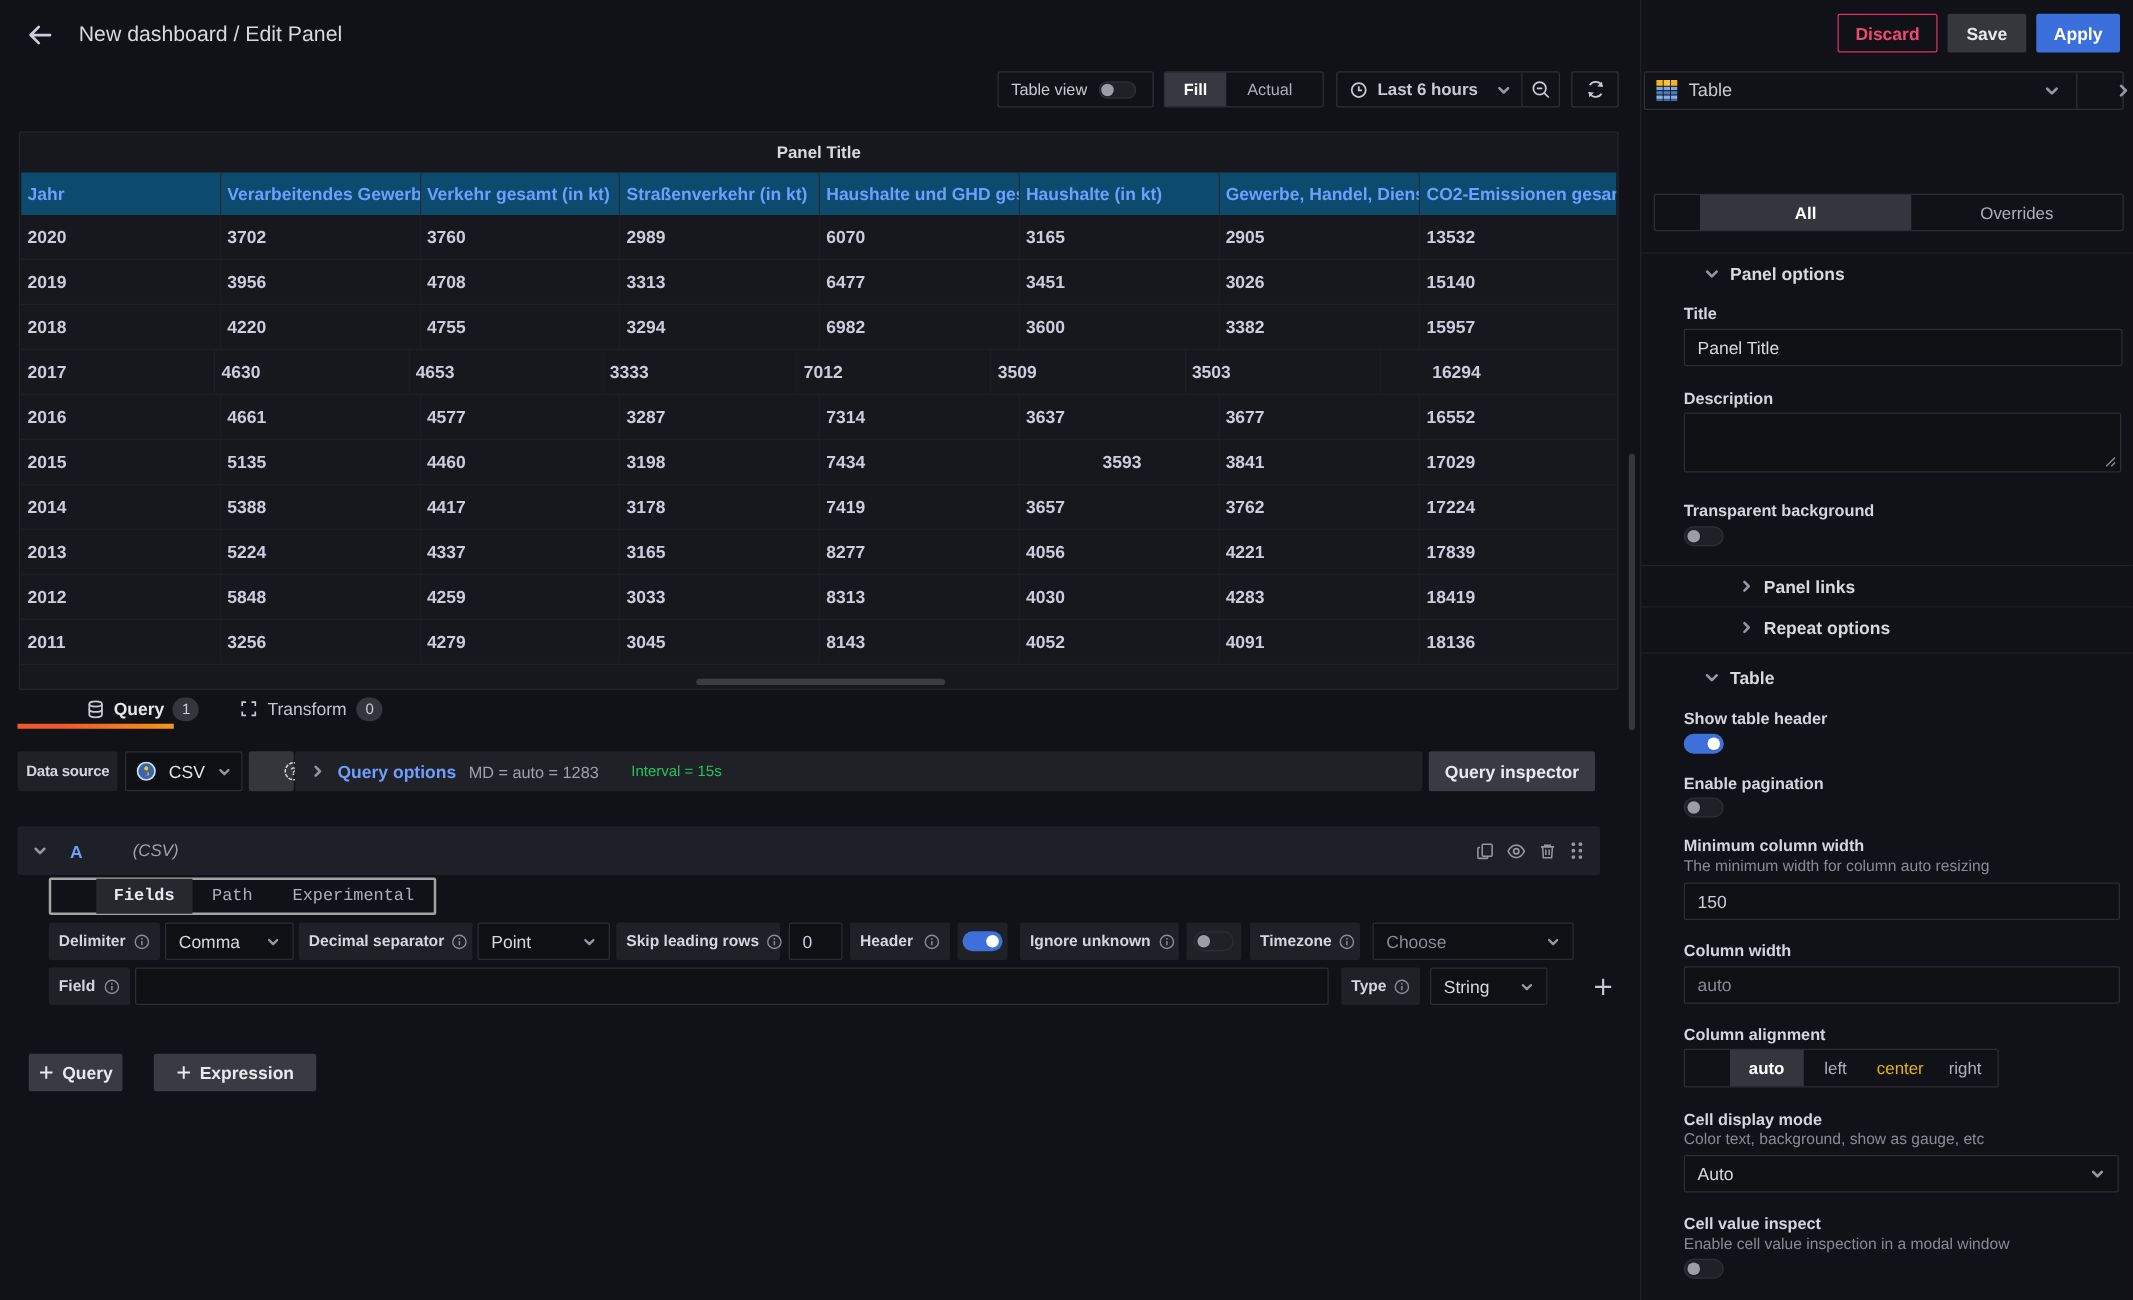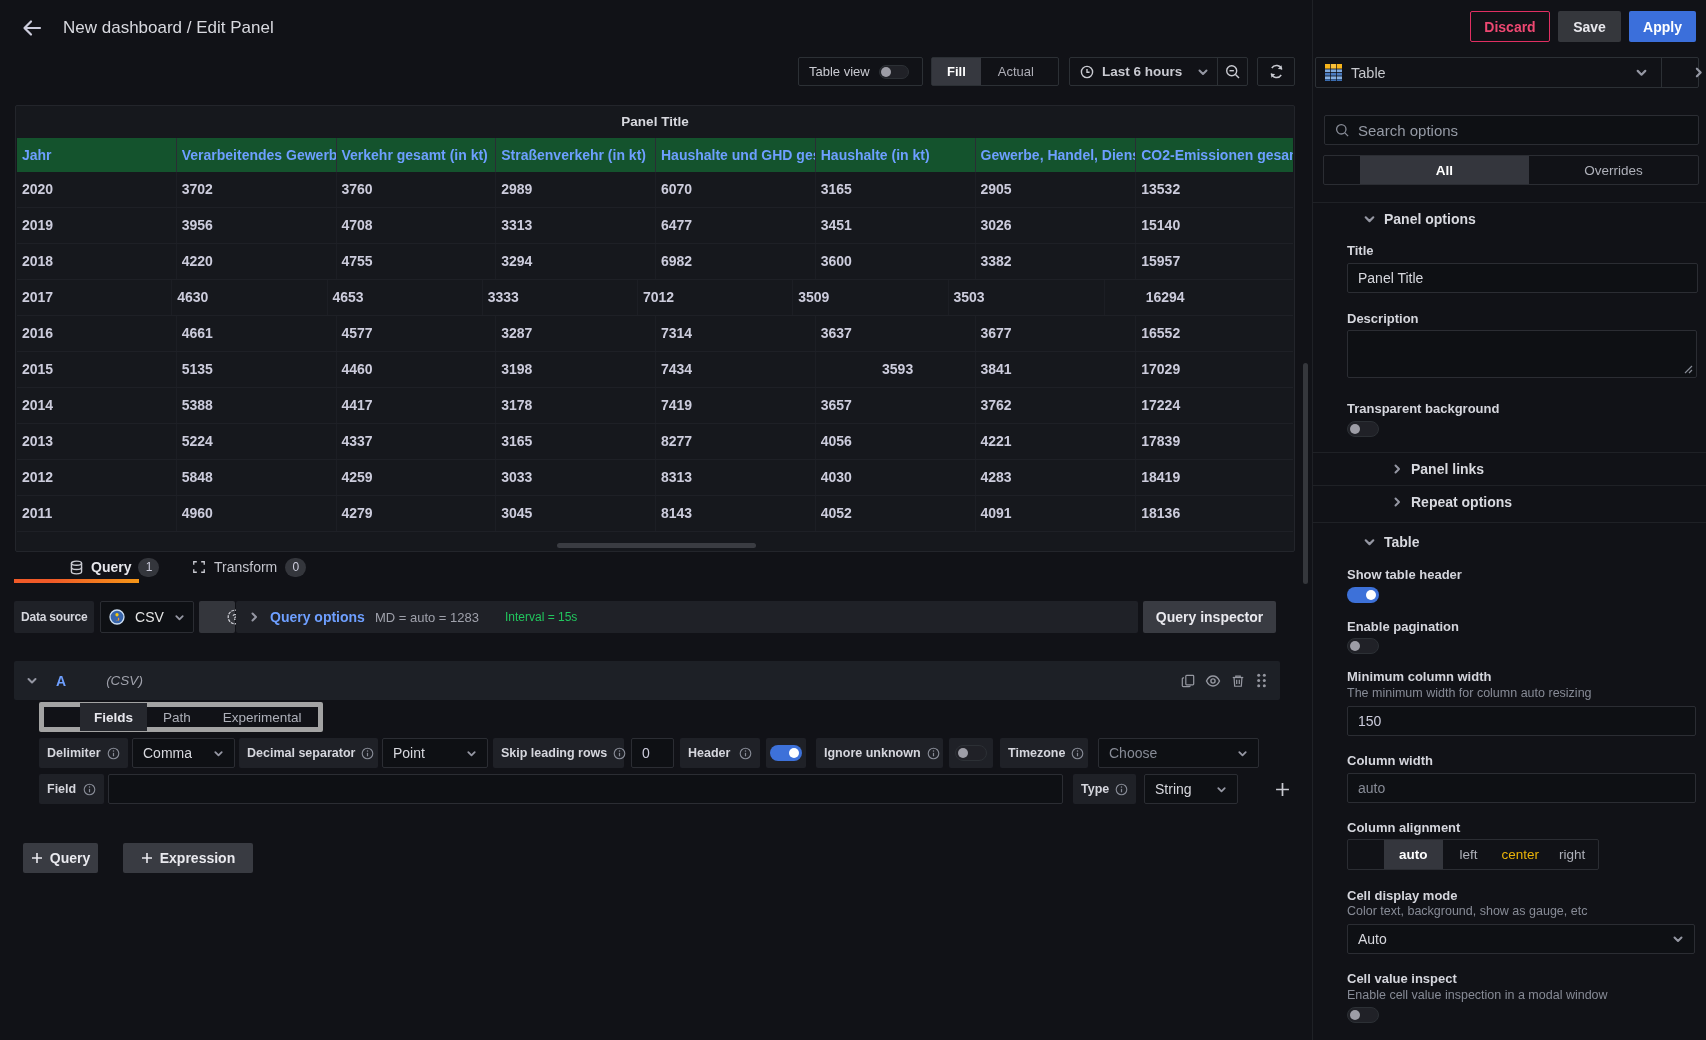--- a/index.html
+++ b/index.html
@@ -16,21 +16,21 @@
 .btn-apply { background:#3b6fdb; color:#ffffff; }
 
 
 .tbox { white-space:nowrap; border:1px solid #2c3035; border-radius:2px; height:29px; display:flex; align-items:center; background:#111217; }
 .toggle { position:relative; width:30px; height:14px; border-radius:8px; background:#202127; border:1px solid #2c3035; }
 .toggle .knob { position:absolute; top:1px; left:1px; width:10px; height:10px; border-radius:50%; background:#9d9da6; }
 
 
 #panel { position:absolute; left:15px; top:105px; width:1280px; height:447px; background:#16181d; border:1px solid #23252b; border-radius:2px; overflow:hidden; }
 #panel h2 { font-size:13.5px; font-weight:bold; color:#d8d9df; text-align:center; line-height:32px; height:32px; }
-.thead { position:absolute; left:1px; right:1px; top:32px; height:34px; background:#14532d; display:flex; }
+.thead { position:absolute; left:1px; right:1px; top:32px; height:34px; background:#0c4a6e; display:flex; }
 .thead .c { font-size:14px; font-weight:bold; color:#6e9fff; line-height:34px; padding-left:5px; white-space:nowrap; overflow:hidden; border-right:1px solid #2a2d35; }
 .trow { display:flex; height:36px; border-bottom:1px solid #1e2026; }
 .trow .c { font-size:14px; font-weight:bold; color:#ccccdc; line-height:35px; padding-left:5px; border-right:1px solid #1c1e24; }
 
 
 .badge { height:19px; min-width:21px; padding:0 7px; border-radius:10px; background:#34363c; color:#ccccdc; font-size:12px; display:flex; align-items:center; justify-content:center; }
 .inlbl { background:#1f2127; border-radius:2px; height:30px; display:flex; align-items:center; justify-content:space-between; padding:0 8px; gap:6px; font-size:12.5px; font-weight:bold; color:#d5d6dd; white-space:nowrap; }
 .inp { background:#0e1014; border:1px solid #2b2d33; border-radius:2px; height:30px; color:#ccccdc; font-size:14px; display:flex; align-items:center; padding:0 10px; }
 .sel { background:#0e1014; border:1px solid #2b2d33; border-radius:2px; height:30px; color:#d7d8de; font-size:14px; display:flex; align-items:center; justify-content:space-between; padding:0 10px; }
 .gbtn { background:#393b42; border-radius:2px; height:30px; display:flex; align-items:center; justify-content:center; color:#e9e9ee; font-size:14px; font-weight:bold; }
@@ -196,21 +196,21 @@
           <div class="c" style="width:160px;">5848</div>
           <div class="c" style="width:160px;">4259</div>
           <div class="c" style="width:160px;">3033</div>
           <div class="c" style="width:160px;">8313</div>
           <div class="c" style="width:160px;">4030</div>
           <div class="c" style="width:161px;">4283</div>
           <div class="c" style="width:157px; border-right:none;">18419</div>
         </div>
     <div class="trow">
           <div class="c" style="width:160px;">2011</div>
-          <div class="c" style="width:160px;">4960</div>
+          <div class="c" style="width:160px;">3256</div>
           <div class="c" style="width:160px;">4279</div>
           <div class="c" style="width:160px;">3045</div>
           <div class="c" style="width:160px;">8143</div>
           <div class="c" style="width:160px;">4052</div>
           <div class="c" style="width:161px;">4091</div>
           <div class="c" style="width:157px; border-right:none;">18136</div>
         </div>
   </div>
   <div class="abs" style="left:541px; top:437px; width:199px; height:5px; border-radius:3px; background:#3a3c42;"></div>
 </div>
@@ -300,21 +300,21 @@
             <circle cx="9" cy="2.5" r="1.6"></circle>
             <circle cx="3" cy="8" r="1.6"></circle>
             <circle cx="9" cy="8" r="1.6"></circle>
             <circle cx="3" cy="13.5" r="1.6"></circle>
             <circle cx="9" cy="13.5" r="1.6"></circle>
           </g>
         </svg>
   </div>
 </div>
 
-<div class="abs flex" style="left:39px; top:702px; height:30px; border:5px solid #a3a3a3; border-radius:2px; background:#111217;">
+<div class="abs flex" style="left:39px; top:702px; height:30px; border:2px solid #a3a3a3; border-radius:2px; background:#111217;font-family:Liberation Mono, monospace;">
   <span style="background:#26282e; height:28px; display:flex; align-items:center; padding:0 14px; font-size:13.5px; font-weight:bold; color:#e8e8ee;">Fields</span>
   <span style="height:28px; display:flex; align-items:center; padding:0 16px; font-size:13.5px; color:#aeb0b9;">Path</span>
   <span style="height:28px; display:flex; align-items:center; padding:0 16px; font-size:13.5px; color:#aeb0b9;">Experimental</span>
 </div>
 
 <span class="abs inlbl" style="left:39px; top:738px; width:89px;">Delimiter <svg width="13" height="13" viewBox="0 0 14 14">
         <circle cx="7" cy="7" r="5.7" stroke="#878b96" stroke-width="1.2" fill="none"></circle>
         <path d="M7 6.3 V10" stroke="#878b96" stroke-width="1.3"></path>
         <circle cx="7" cy="4.4" r="0.8" fill="#878b96"></circle>
       </svg></span>
@@ -420,27 +420,20 @@
             <path d="M2.5 4.5 L6 8 L9.5 4.5"></path>
           </svg>
     </span>
     <span class="flex" style="width:35px; height:100%; border-left:1px solid #2c3035; justify-content:center;">
       <svg class="chev" width="13" height="13" viewBox="0 0 12 12">
             <path d="M4.5 2.5 L8 6 L4.5 9.5"></path>
           </svg>
     </span>
   </div>
 
-  <div class="abs inp" style="left:11px; top:115px; width:375px; gap:8px;">
-    <svg width="15" height="15" viewBox="0 0 16 16">
-          <circle cx="6.7" cy="6.7" r="5" stroke="#878b96" stroke-width="1.4" fill="none"></circle>
-          <path d="M10.5 10.5 L14 14" stroke="#878b96" stroke-width="1.4"></path>
-        </svg>
-    <span style="color:#959aa5; font-size:15px;">Search options</span>
-  </div>
 
   <div class="abs flex" style="left:10px; top:155px; width:376px; height:30px; border:1px solid #2b2d33; border-radius:2px;">
     <span style="flex:1; background:#34363d; height:28px; display:flex; align-items:center; justify-content:center; font-size:13.5px; font-weight:bold; color:#ffffff;">All</span>
     <span style="flex:1; height:28px; display:flex; align-items:center; justify-content:center; font-size:13.5px; color:#aeb0b9;">Overrides</span>
   </div>
   <div class="divider" style="top:202px;"></div>
 
   <div class="abs flex" style="left:14px; top:210px; height:18px; gap:8px;">
     <svg class="chev" width="13" height="13" viewBox="0 0 12 12">
           <path d="M2.5 4 L6 7.5 L9.5 4"></path>

